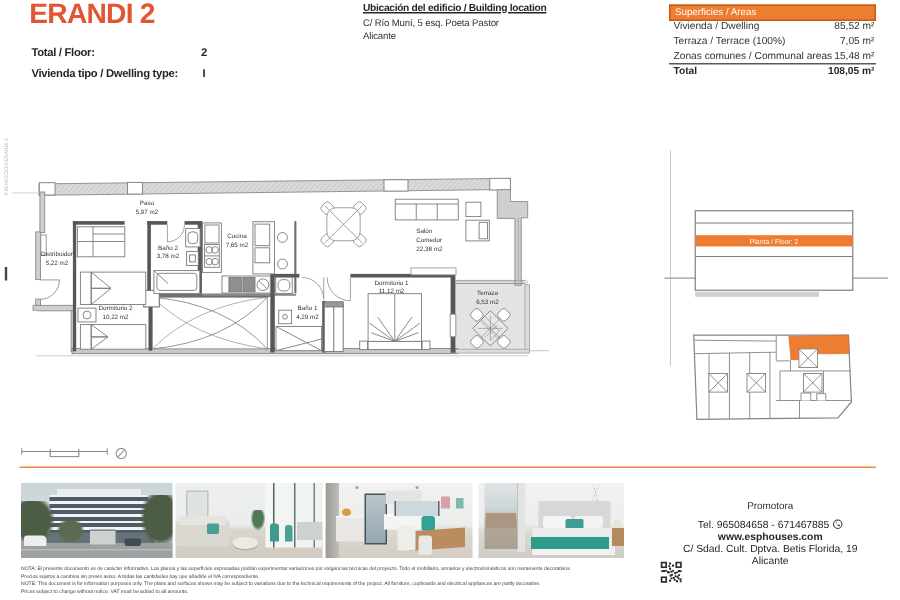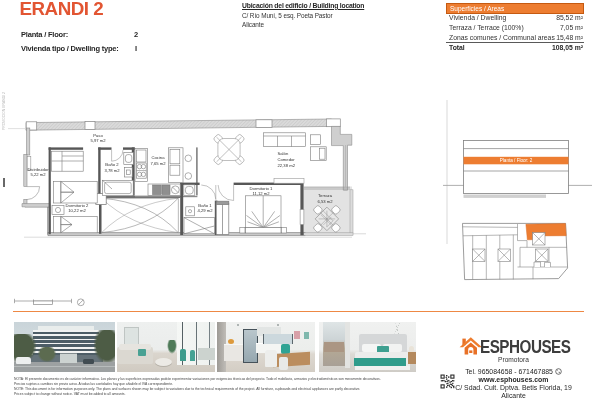--- a/index.html
+++ b/index.html
@@ -5,21 +5,21 @@
   html,body{margin:0;padding:0;}
   body{width:600px;height:400px;position:relative;background:#ffffff;
        font-family:"Liberation Sans", sans-serif;overflow:hidden;}
   .abs{position:absolute;}
 </style>
 </head>
 <body>
 
 <div class="abs" style="left:19.5px;top:-2px;font-size:18.8px;font-weight:bold;color:#e25532;letter-spacing:-0.5px;">ERANDI 2</div>
 
-<div class="abs" style="left:21px;top:29.5px;font-size:7.5px;font-weight:bold;color:#262626;letter-spacing:-0.2px;">Planta / Floor:</div>
+<div class="abs" style="left:21px;top:29.5px;font-size:7.5px;font-weight:bold;color:#262626;letter-spacing:-0.2px;">Total / Floor:</div>
 
 <div class="abs" style="left:134px;top:29.5px;font-size:7.5px;font-weight:bold;color:#262626;">2</div>
 
 <div class="abs" style="left:21px;top:43.5px;font-size:7.5px;font-weight:bold;color:#262626;letter-spacing:-0.2px;">Vivienda tipo / Dwelling type:</div>
 
 <div class="abs" style="left:135px;top:43.5px;font-size:7.5px;font-weight:bold;color:#262626;">I</div>
 
 <div class="abs" style="left:242px;top:1.5px;font-size:6.8px;font-weight:bold;color:#262626;text-decoration:underline;letter-spacing:-0.2px;">Ubicación del edificio / Building location</div>
 
 <div class="abs" style="left:242px;top:11.5px;font-size:6.4px;color:#333;letter-spacing:-0.1px;">C/ Río Muní, 5 esq. Poeta Pastor</div>
@@ -509,31 +509,20 @@
 
   <div class="abs" style="left:90px;top:24px;width:5px;height:6px;background:#e9e3d8;border-radius:50% 50% 0 0;"></div>
 
   <div class="abs" style="left:64px;top:1px;width:28px;height:11px;background:
     linear-gradient(75deg,rgba(0,0,0,0) 49.3%,#c3c7c4 49.8%,#c3c7c4 50.6%,rgba(0,0,0,0) 51.1%),
     linear-gradient(115deg,rgba(0,0,0,0) 49.3%,#ccd0cd 49.8%,#ccd0cd 50.6%,rgba(0,0,0,0) 51.1%);"></div>
 </div>
 
 <div class="abs" style="left:437px;top:331px;width:153px;text-align:center;color:#262626;">
 
-  <div style="position:relative;height:22px;">
-
-    <svg class="abs" style="left:22px;top:6px;" width="23" height="18" viewBox="0 0 23 18">
-      <rect x="3.4" y="1.6" width="3.4" height="6.5" fill="#e87127"></rect>
-      <path d="M11.8,0.2 L23,10.2 L19.6,10.2 L11.8,3.4 L4,10.2 L0.6,10.2 Z" fill="#ee7d2e"></path>
-      <path d="M5.6,10.8 L11.8,5.4 L18,10.8 L18,17.6 L14.4,17.6 L14.4,12.6 A2.6,2.6 0 0 0 9.2,12.6 L9.2,17.6 L5.6,17.6 Z" fill="#e87127"></path>
-      <rect x="10.2" y="13.4" width="3.2" height="2.6" fill="#e87127"></rect>
-    </svg>
-
-    <div class="abs" style="left:42.5px;top:4.5px;font-size:18.6px;font-weight:bold;color:#3d3d3d;letter-spacing:-0.6px;transform:scaleX(0.82);transform-origin:left;">ESPHOUSES</div>
-  </div>
 
   <div style="font-size:6.6px;margin-top:2.5px;color:#333;">Promotora</div>
 
   <div style="font-size:6.9px;margin-top:5.5px;">Tel. 965084658 - 671467885 <svg width="7" height="7" viewBox="0 0 10 10" style="vertical-align:-1px">
         <circle cx="5" cy="5" r="4" stroke="#333" stroke-width="1" fill="none"></circle>
         <path d="M3.2,3 c0,2 1.8,3.8 3.8,3.8 l0,-1.2 -1.4,-0.4 -0.8,0.6 c-0.6,-0.4 -1,-0.9 -1.3,-1.5 l0.6,-0.8 -0.5,-1.4 z" fill="#333"></path>
       </svg></div>
 
   <div style="font-size:6.9px;font-weight:bold;margin-top:1.2px;">www.esphouses.com</div>
 

